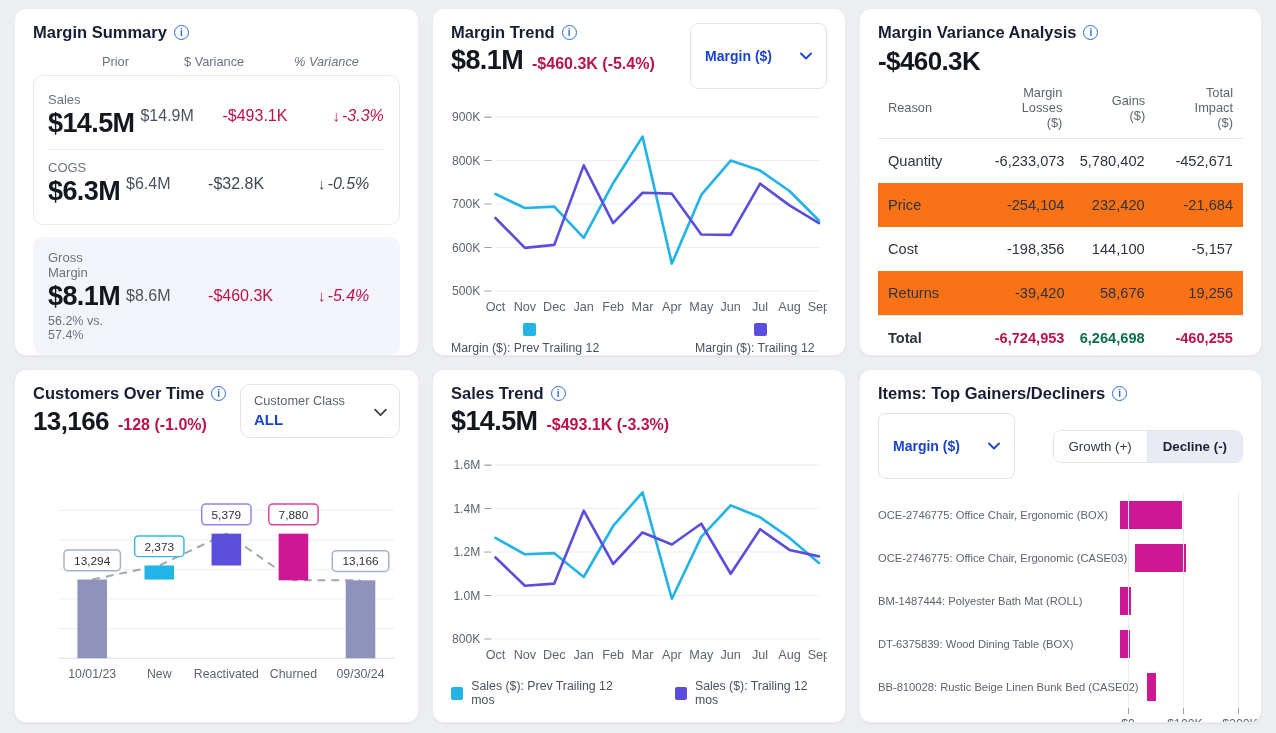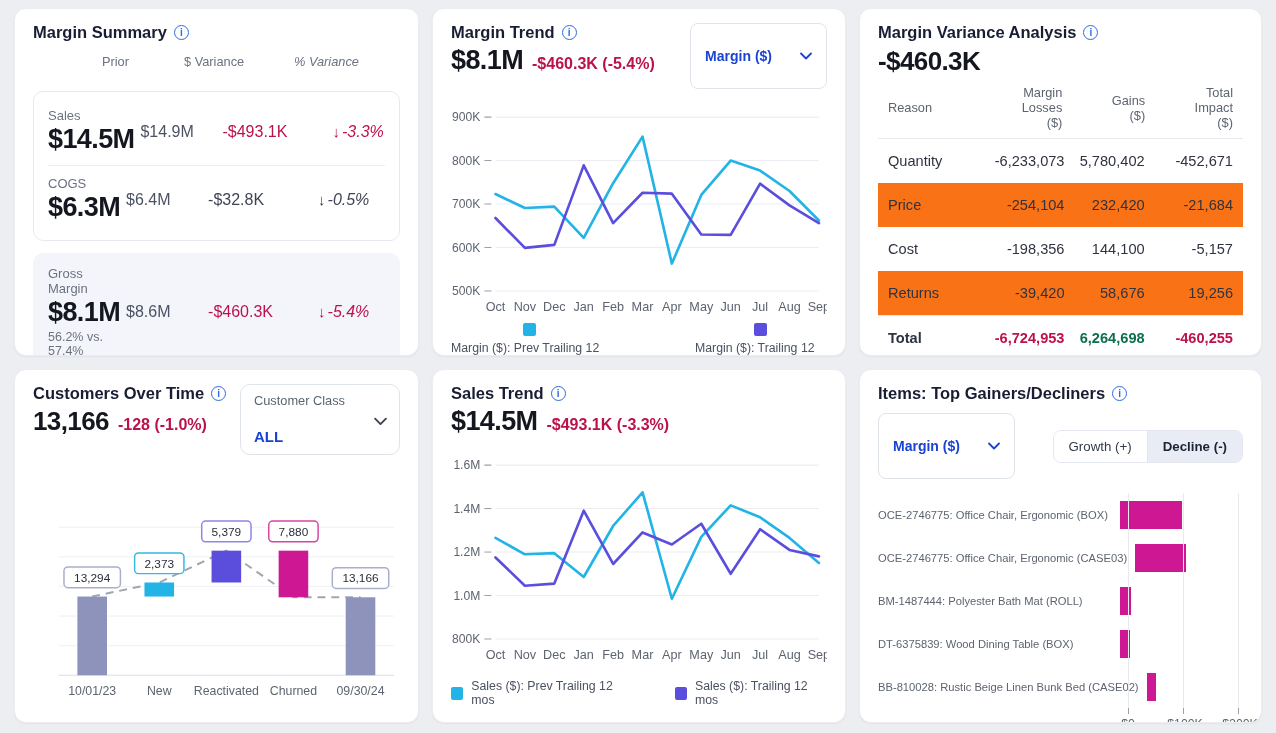--- a/index.html
+++ b/index.html
@@ -30,21 +30,21 @@
     display: inline-flex; align-items: center; justify-content: center; cursor: pointer;
   }
   .value-row { display: flex; align-items: baseline; gap: 9px; margin-top: 3px; }
   .big-value { font-size: 27px; font-weight: 800; color: #14171f; letter-spacing: -0.6px; }
   .delta { color: #bb124e; font-weight: 700; font-size: 16px; }
 
   
   .ms-grid { display: grid; grid-template-columns: 1fr 76px 104px 92px; align-items: center; column-gap: 6px; }
   .ms-headers { margin-top: 12px; font-size: 12.8px; color: #6b7280; padding: 0 14px 6px 14px; }
   .ms-headers .italic { font-style: italic; }
-  .ms-box { border: 1px solid #e7e9f0; border-radius: 10px; padding: 6px 14px; margin-top: 16px; background: #fff; }
+  .ms-box { border: 1px solid #e7e9f0; border-radius: 10px; padding: 6px 14px; margin-top: 0; background: #fff; }
   .ms-box.gross { background: #f4f5fb; border-color: #f4f5fb; margin-top: 12px; padding: 12px 14px; }
   .ms-row { padding: 10px 0; }
   .ms-divider { border: none; border-top: 1px solid #eceef2; }
   .metric-label { font-size: 13px; color: #6b7280; }
   .metric-value { font-size: 27px; font-weight: 800; color: #14171f; letter-spacing: -0.6px; line-height: 1.2; }
   .metric-sub { font-size: 12.5px; color: #6b7280; margin-top: 2px; }
   .prior { font-size: 16px; color: #4b5263; }
   .var { font-size: 16px; color: #bb124e; }
   .pct { font-size: 16px; color: #bb124e; font-style: italic; }
   .pct .arrow { font-style: normal; font-size: 15px; margin-right: 2px; }
@@ -54,21 +54,21 @@
   .dd-btn {
     display: inline-flex; align-items: center; gap: 28px; border: 1px solid #dfe3ea; border-radius: 8px;
     padding: 24px 14px; color: #1a43d3; font-weight: 700; font-size: 14px; background: #fff; cursor: pointer;
   }
   .dd-btn svg { stroke: #1a43d3; }
   .filter-box {
     border: 1px solid #dfe3ea; border-radius: 10px; padding: 8px 34px 9px 13px; min-width: 160px;
     background: #fff; cursor: pointer; position: relative;
   }
   .filter-label { font-size: 12.8px; color: #5d6470; }
-  .filter-value { font-size: 15px; font-weight: 700; color: #1a43d3; margin-top: 20px; }
+  .filter-value { font-size: 15px; font-weight: 700; color: #1a43d3; margin-top: 3px; }
   .filter-box .chev { position: absolute; right: 12px; top: 50%; transform: translateY(-35%); stroke: #3c424e; }
 
   
   .chart-wrap { margin-top: 10px; }
   .legend-stacked { display: flex; justify-content: center; gap: 86px; margin-top: 0px; }
   .legend-stacked .litem { display: flex; flex-direction: column; align-items: center; gap: 5px; font-size: 12.3px; color: #4a5160; }
   .legend-inline { display: flex; justify-content: center; gap: 44px; margin-top: 8px; }
   .legend-inline .litem { display: flex; align-items: center; gap: 8px; font-size: 12.3px; color: #4a5160; }
   .swatch { width: 13px; height: 13px; border-radius: 2px; }
 

